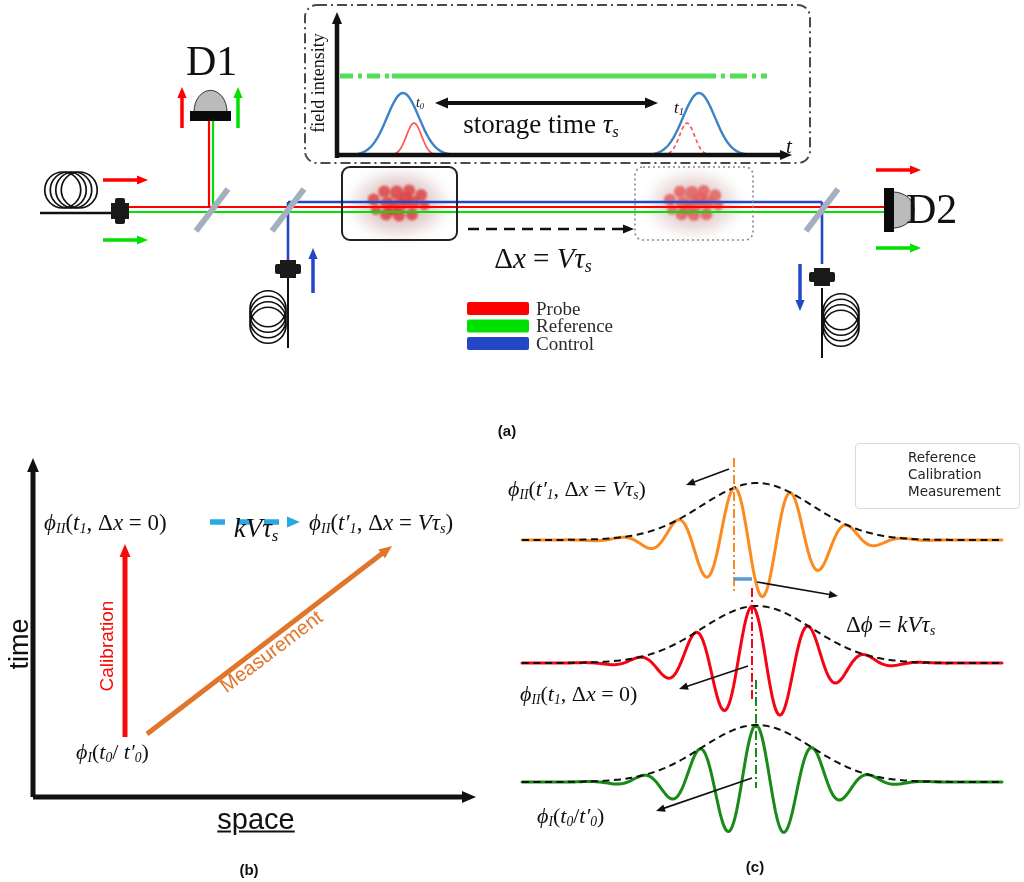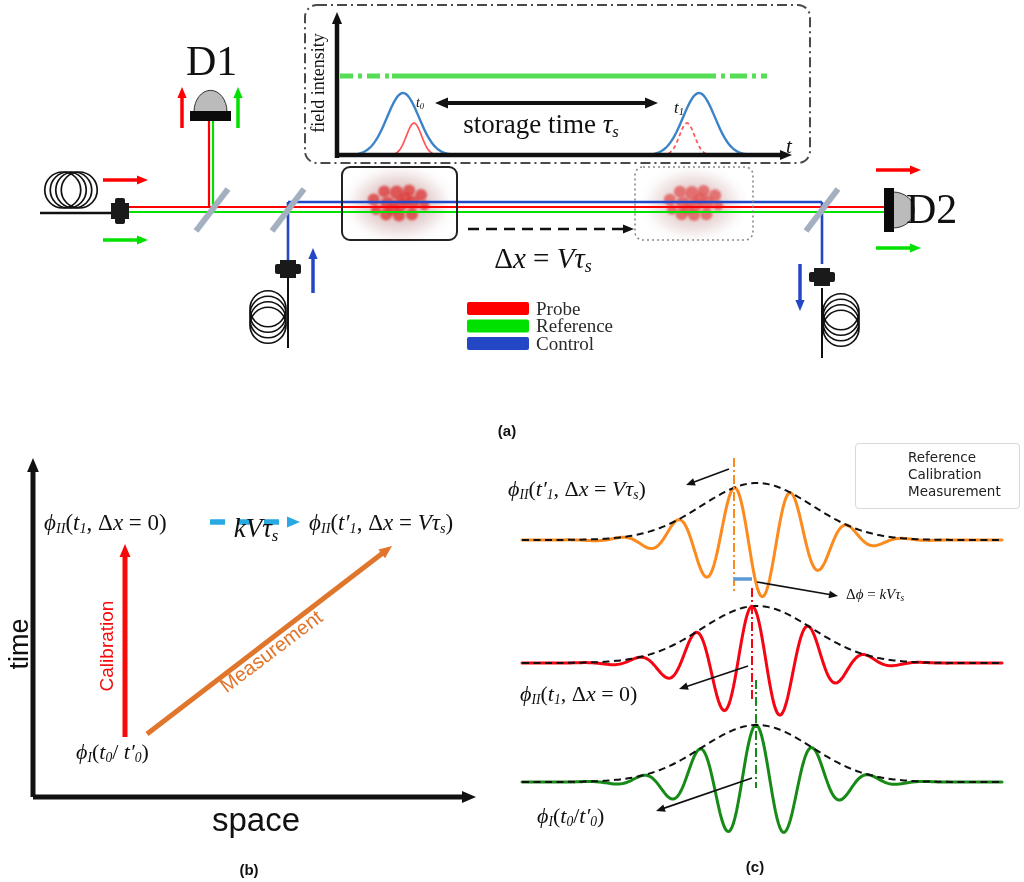--- a/index.html
+++ b/index.html
@@ -243,37 +243,37 @@
 
   <div class="lbl serif ctr" style="left:543px;top:258px;font-size:29px;"><span style="font-style: normal;">Δ</span><span style="font-style: italic;">x</span><span style="font-style: normal;"> = </span><span style="font-style: italic;">Vτ</span><sub style="font-style: italic;">s</sub></div>
 
   <div class="lbl serif" style="left:536px;top:299px;font-size:19px;color:#2b2b2b;">Probe</div>
   <div class="lbl serif" style="left:536px;top:316px;font-size:19px;color:#2b2b2b;">Reference</div>
   <div class="lbl serif" style="left:536px;top:334px;font-size:19px;color:#2b2b2b;">Control</div>
 
   <div class="lbl b ctr" style="left:507px;top:430px;font-size:15px;">(a)</div>
 
   <div class="lbl rot90" style="left:19px;top:644px;font-size:27px;">time</div>
-  <div class="lbl ctr" style="left:256px;top:819px;font-size:33px;">space</div>
+  <div class="lbl ctr" style="left:256px;top:819px;font-size:29px;text-decoration:underline;">space</div>
 
   <div class="lbl serif vctr" style="left:44px;top:522px;font-size:23px;"><span style="font-style: italic;">ϕ</span><sub style="font-style: italic;">II</sub><span style="font-style: normal;">(</span><span style="font-style: italic;">t</span><sub style="font-style: italic;">1</sub><span style="font-style: normal;">, Δ</span><span style="font-style: italic;">x</span><span style="font-style: normal;"> = 0)</span></div>
   <div class="lbl serif ctr" style="left:256px;top:496px;font-size:27px;margin-top:32px;"><span style="font-style: italic;">kVτ</span><sub style="font-style: italic;">s</sub></div>
   <div class="lbl serif vctr" style="left:309px;top:522px;font-size:23px;"><span style="font-style: italic;">ϕ</span><sub style="font-style: italic;">II</sub><span style="font-style: normal;">(</span><span style="font-style: italic;">t′</span><sub style="font-style: italic;">1</sub><span style="font-style: normal;">, Δ</span><span style="font-style: italic;">x</span><span style="font-style: normal;"> = </span><span style="font-style: italic;">Vτ</span><sub style="font-style: italic;">s</sub><span style="font-style: normal;">)</span></div>
 
   <div class="lbl rot90" style="left:106px;top:646px;font-size:19px;color:#f60909;">Calibration</div>
   <div class="lbl" style="left:271px;top:651px;font-size:20px;color:#e0752c;transform:translate(-50%,-50%) rotate(-37deg);">Measurement</div>
 
   <div class="lbl serif vctr" style="left:76px;top:752px;font-size:22px;"><span style="font-style: italic;">ϕ</span><sub style="font-style: italic;">I</sub><span style="font-style: normal;">(</span><span style="font-style: italic;">t</span><sub style="font-style: italic;">0</sub><span style="font-style: normal;">/ </span><span style="font-style: italic;">t′</span><sub style="font-style: italic;">0</sub><span style="font-style: normal;">)</span></div>
 
   <div class="lbl b ctr" style="left:249px;top:869px;font-size:15px;">(b)</div>
 
   <div class="legend-c-box" style="left:855px;top:443px;width:163px;height:64px;"></div>
   <div class="lbl sans" style="left:908px;top:451px;font-size:13.5px;color:#222;">Reference</div>
   <div class="lbl sans" style="left:908px;top:468px;font-size:13.5px;color:#222;">Calibration</div>
   <div class="lbl sans" style="left:908px;top:485px;font-size:13.5px;color:#222;">Measurement</div>
 
   <div class="lbl serif vctr" style="left:508px;top:489px;font-size:22px;"><span style="font-style: italic;">ϕ</span><sub style="font-style: italic;">II</sub><span style="font-style: normal;">(</span><span style="font-style: italic;">t′</span><sub style="font-style: italic;">1</sub><span style="font-style: normal;">, Δ</span><span style="font-style: italic;">x</span><span style="font-style: normal;"> = </span><span style="font-style: italic;">Vτ</span><sub style="font-style: italic;">s</sub><span style="font-style: normal;">)</span></div>
-  <div class="lbl serif vctr" style="left:846px;top:594px;font-size:15px;"><span style="font-style: normal;">Δ</span><span style="font-style: italic;">ϕ</span><span style="font-style: normal;"> = </span><span style="font-style: italic;">kVτ</span><sub style="font-style: italic;">s</sub></div>
+  <div class="lbl serif vctr" style="left:846px;top:624px;font-size:23px;"><span style="font-style: normal;">Δ</span><span style="font-style: italic;">ϕ</span><span style="font-style: normal;"> = </span><span style="font-style: italic;">kVτ</span><sub style="font-style: italic;">s</sub></div>
   <div class="lbl serif vctr" style="left:520px;top:694px;font-size:22px;"><span style="font-style: italic;">ϕ</span><sub style="font-style: italic;">II</sub><span style="font-style: normal;">(</span><span style="font-style: italic;">t</span><sub style="font-style: italic;">1</sub><span style="font-style: normal;">, Δ</span><span style="font-style: italic;">x</span><span style="font-style: normal;"> = 0)</span></div>
   <div class="lbl serif vctr" style="left:537px;top:816px;font-size:22px;"><span style="font-style: italic;">ϕ</span><sub style="font-style: italic;">I</sub><span style="font-style: normal;">(</span><span style="font-style: italic;">t</span><sub style="font-style: italic;">0</sub><span style="font-style: normal;">/</span><span style="font-style: italic;">t′</span><sub style="font-style: italic;">0</sub><span style="font-style: normal;">)</span></div>
 
   <div class="lbl b ctr" style="left:755px;top:866px;font-size:15px;">(c)</div>
 </div>
 
 </body></html>

